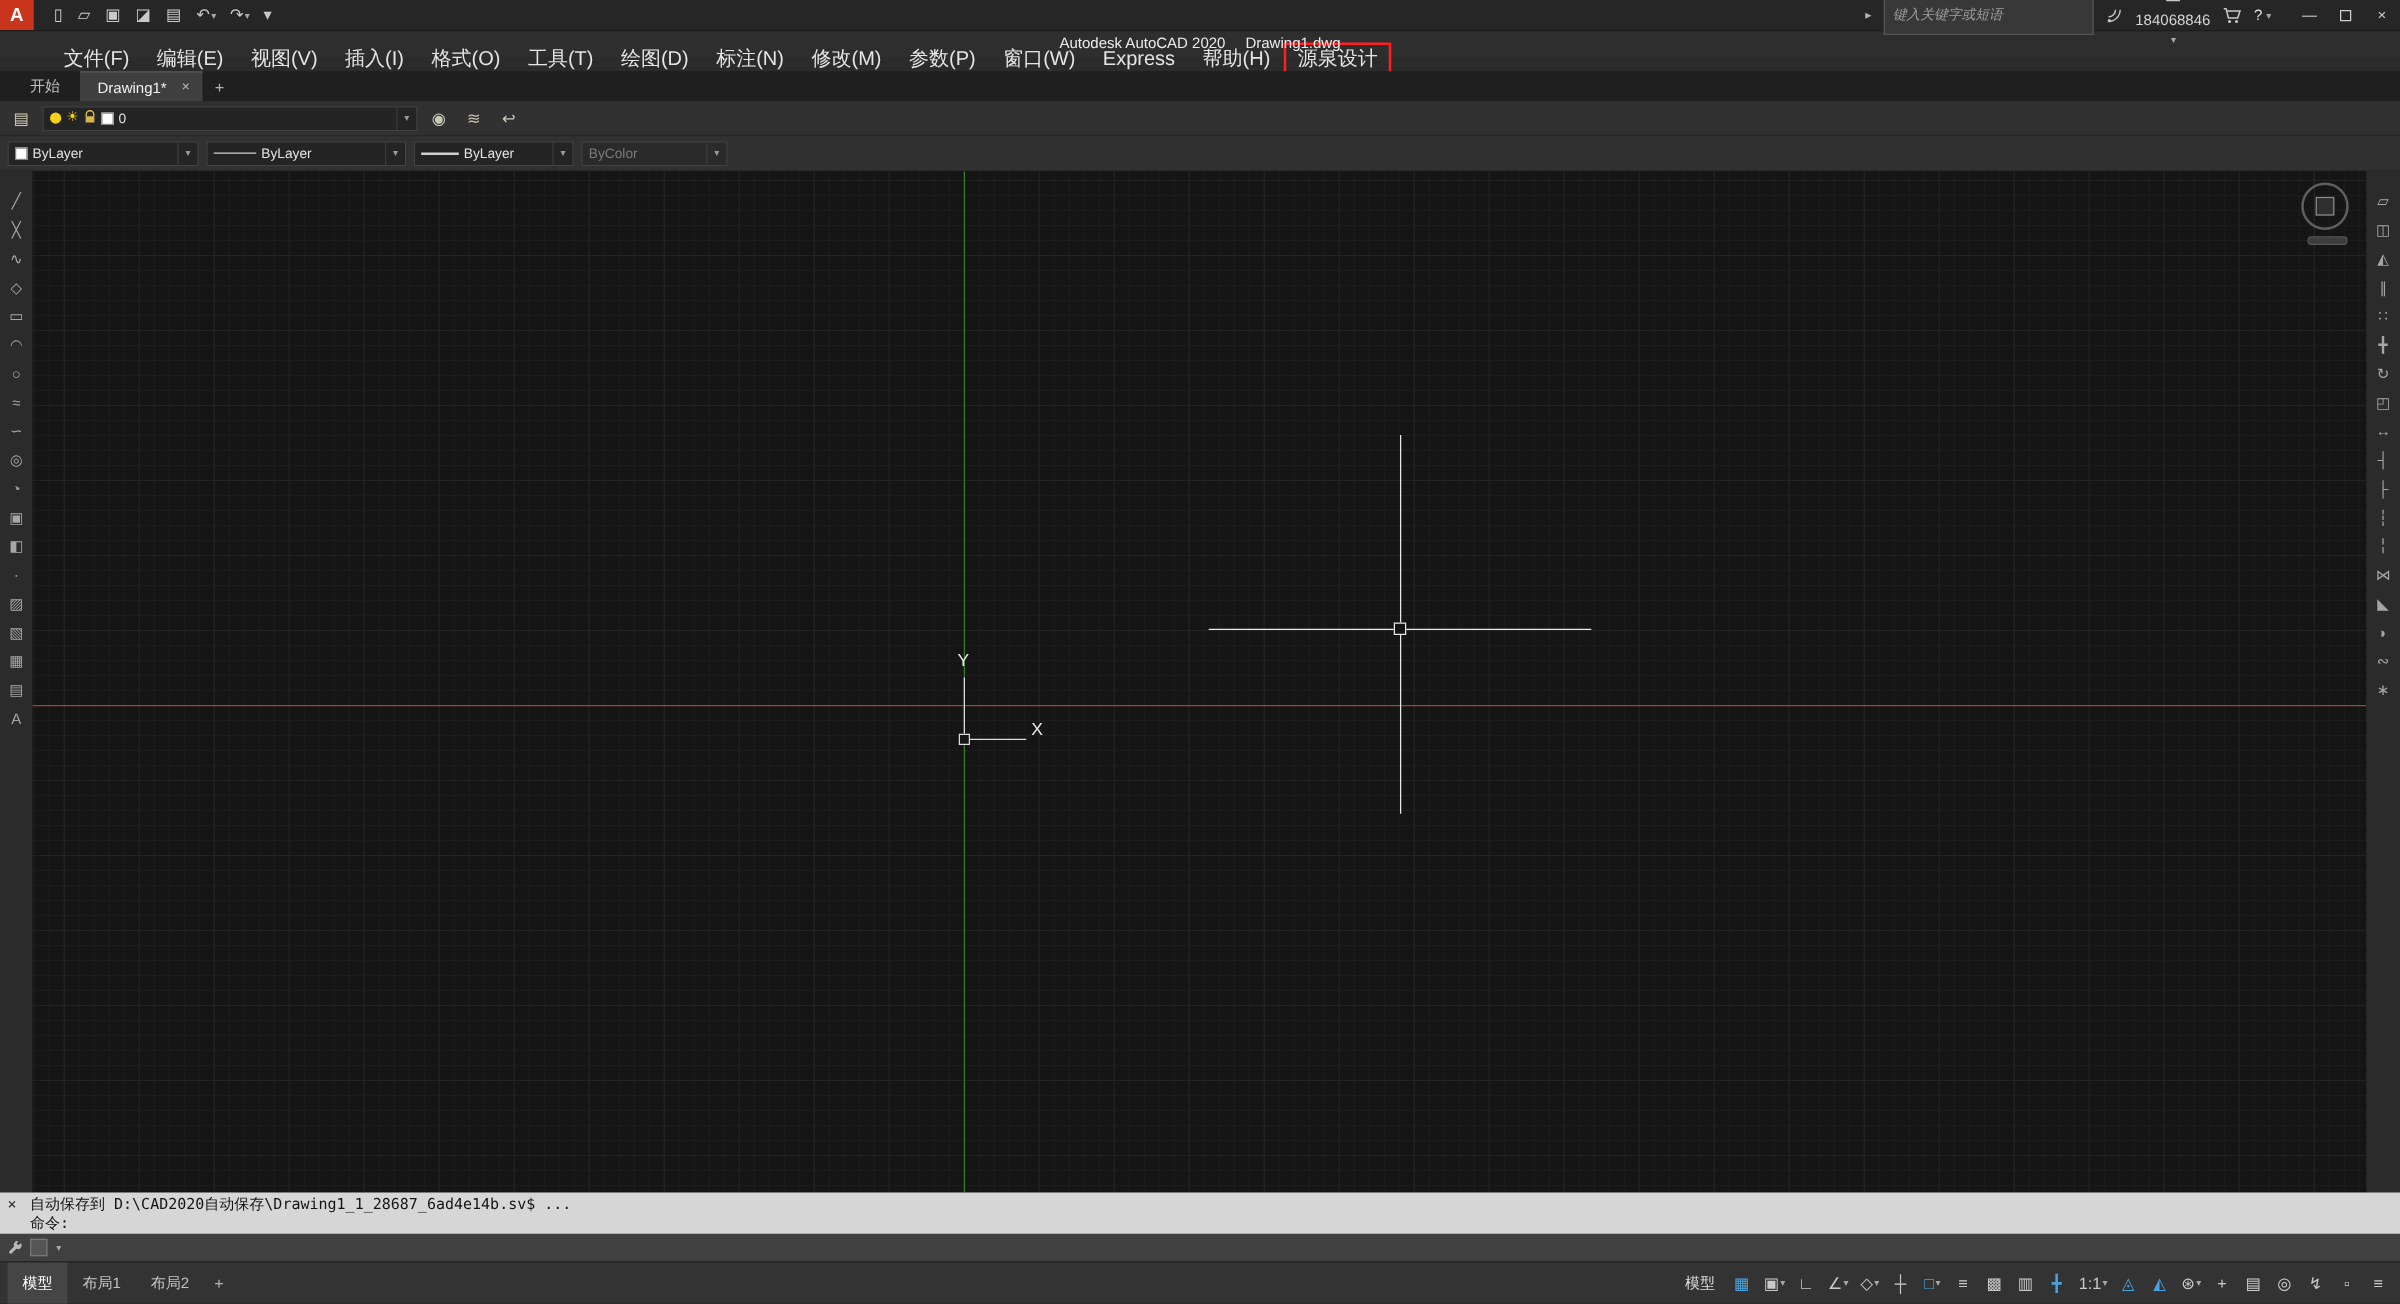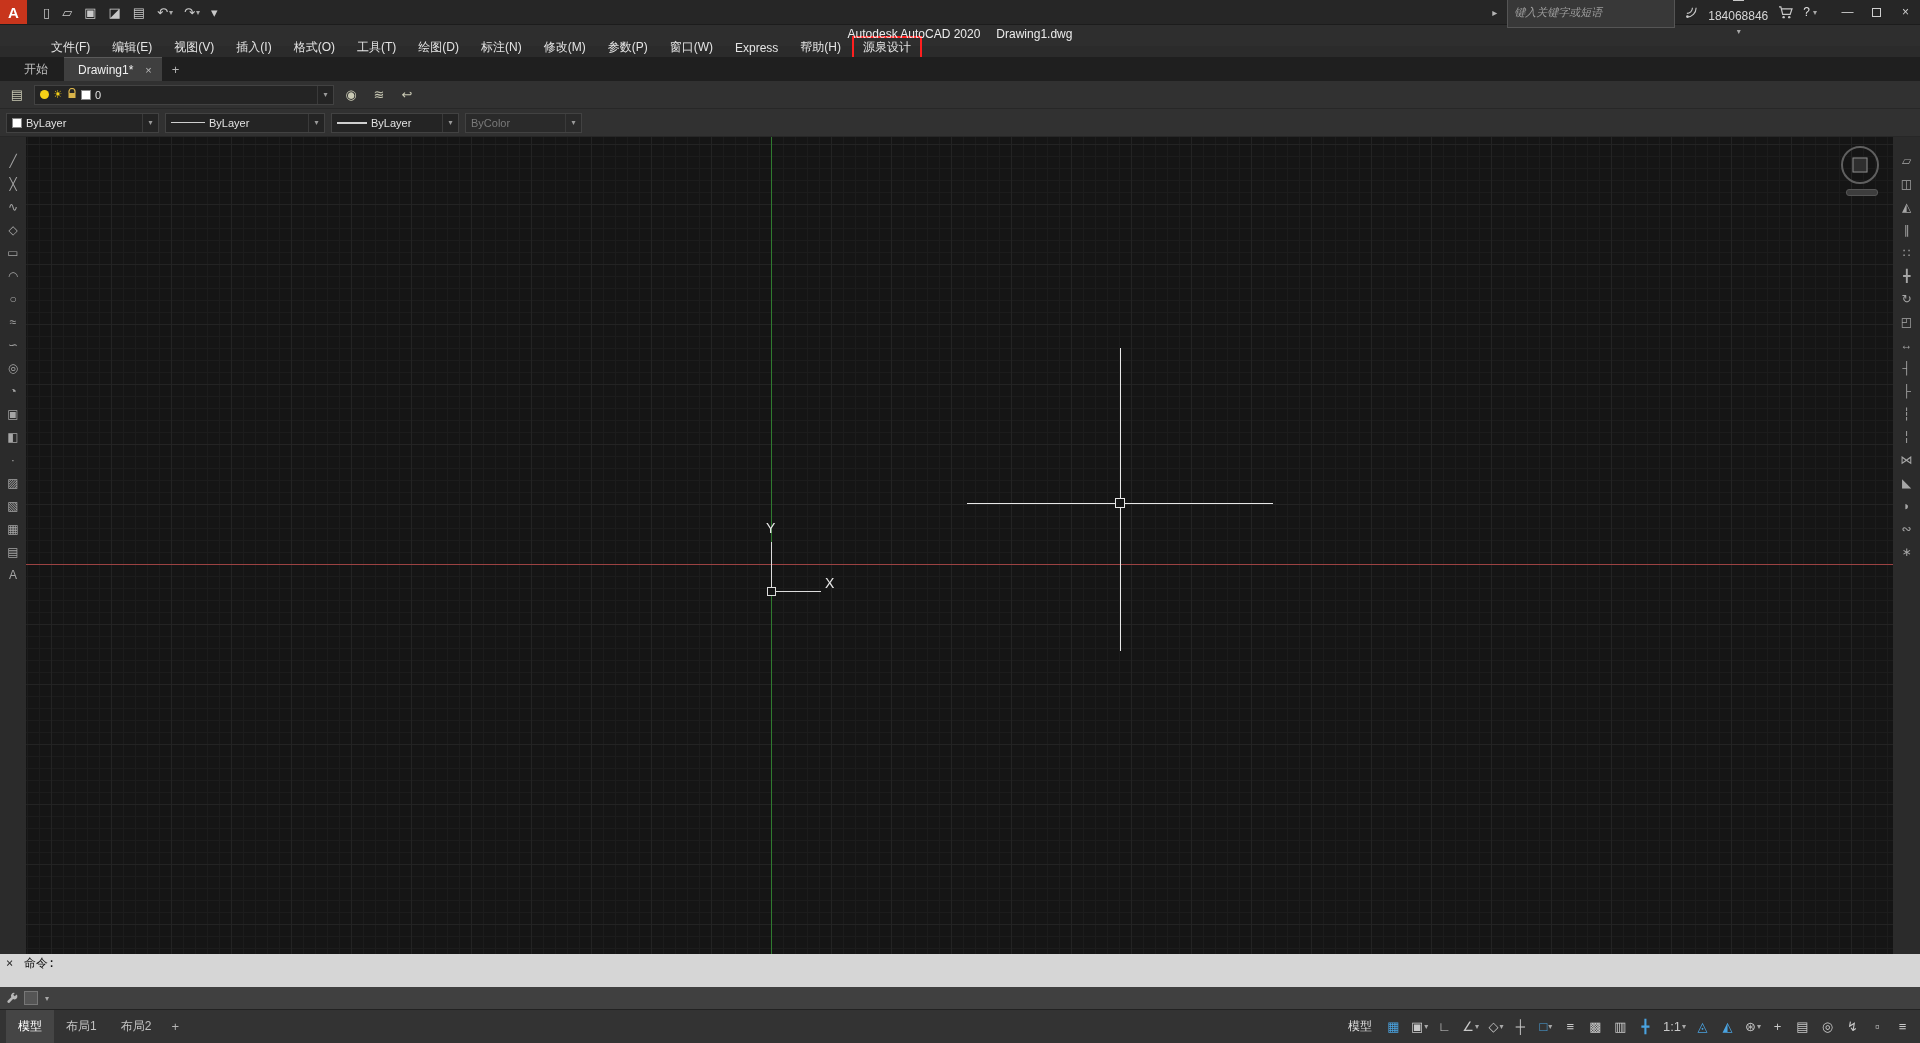--- a/index.html
+++ b/index.html
@@ -20,21 +20,21 @@
   .search::placeholder { color:#9d9d9d; font-style:italic; }
   .tr-icon { display:flex; align-items:center; }
   .signin { display:flex; align-items:center; gap:4px; font-size:12px; color:#d6d6d6;flex-direction:column; }
   .help { display:flex; align-items:center; gap:2px; font-size:12px; color:#e0e0e0; }
   .win-group { display:flex; margin-left:6px; }
   .win-btn { width:29px; height:24px; display:flex; align-items:center; justify-content:center; color:#cfcfcf; font-size:12px; }
   .maxbox { width:9px; height:9px; border:1px solid #cfcfcf; display:inline-block; }
 
   
   .menu-bar { height:22px; background:#2e2e2e; border-top:1px solid #1c1c1c; display:flex; align-items:center; padding-left:40px; flex:0 0 auto; }
-  .menu-item { padding:1px 9px; font-size:12px; color:#e4e4e4; border:2px solid transparent; white-space:nowrap;margin-top:24px; }
+  .menu-item { padding:1px 9px; font-size:16px; color:#e4e4e4; border:2px solid transparent; white-space:nowrap;margin-top:24px; }
   .menu-item.highlighted { border-color:#ff1f1f; }
 
   
   .tab-bar { height:24px; background:#1f1f1f; display:flex; align-items:center; padding-left:8px; flex:0 0 auto;margin-top:11px; }
   .start-tab { padding:4px 16px; font-size:12px; color:#c0c0c0; }
   .doc-tab { height:24px; background:#3f3f3f; border-top:1px solid #5a5a5a; color:#f0f0f0; font-size:12px; padding:0 10px 0 14px; display:flex; gap:12px; align-items:center; }
   .tab-close { color:#bbb; font-size:11px; }
   .tab-new { padding:3px 10px; color:#b5b5b5; font-size:13px; }
 
   
@@ -410,20 +410,21 @@
           <span>∾</span>
         </span>
         <span class="tool-btn">
           <span>∗</span>
         </span>
       </div>
   </div>
 
   <div class="cmd-history">
     <span class="cmd-close">×</span>
+    <div>自动保存到 D:\CAD2020自动保存\Drawing1_1_28687_6ad4e14b.sv$ ...</div>
     <div>命令:</div>
   </div>
   <div class="cmd-input-row">
     <span class="cmd-wrench">
       <svg width="12" height="12" viewBox="0 0 16 16">
           <path d="M15 4.6a4 4 0 0 1-5.6 4.8L4.6 14.2a1.7 1.7 0 0 1-2.4-2.4L7 7A4 4 0 0 1 11.8 1.4L9.6 3.6l2.1 2.1L14 3.4c.4.3.7.7 1 1.2z" fill="#b8b8b8"></path>
         </svg>
     </span>
     <span class="cmd-promptbox"></span>
     <span class="dd">▾</span>

